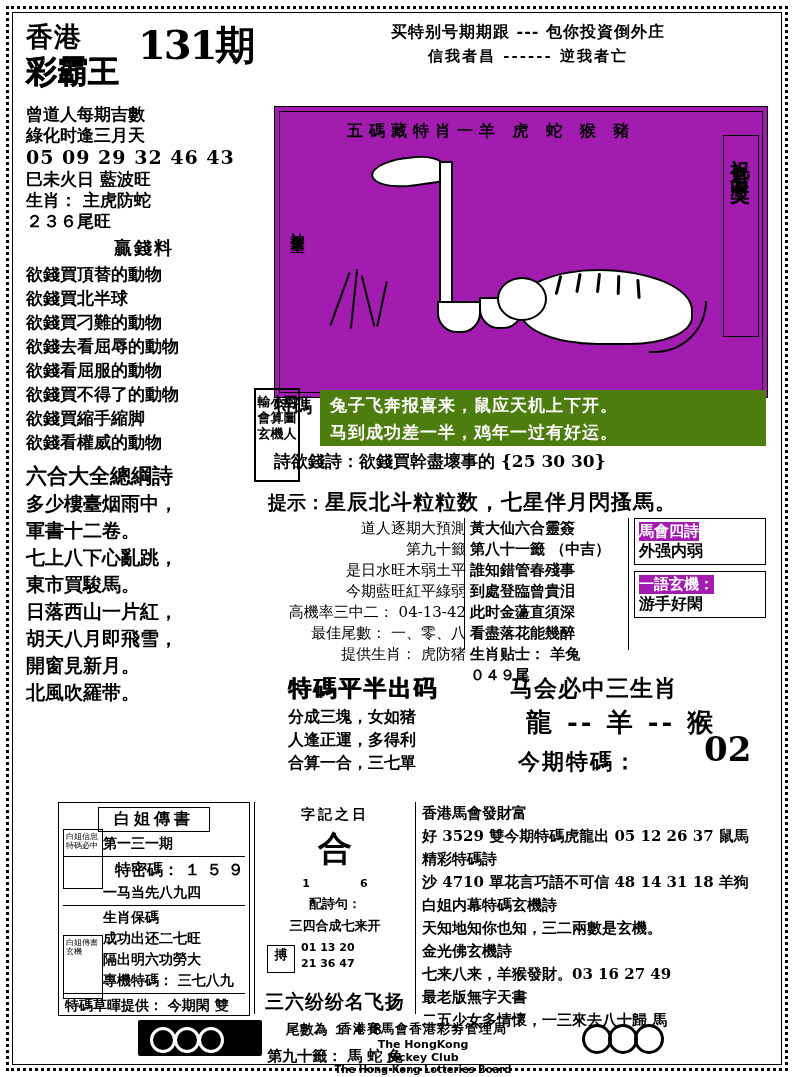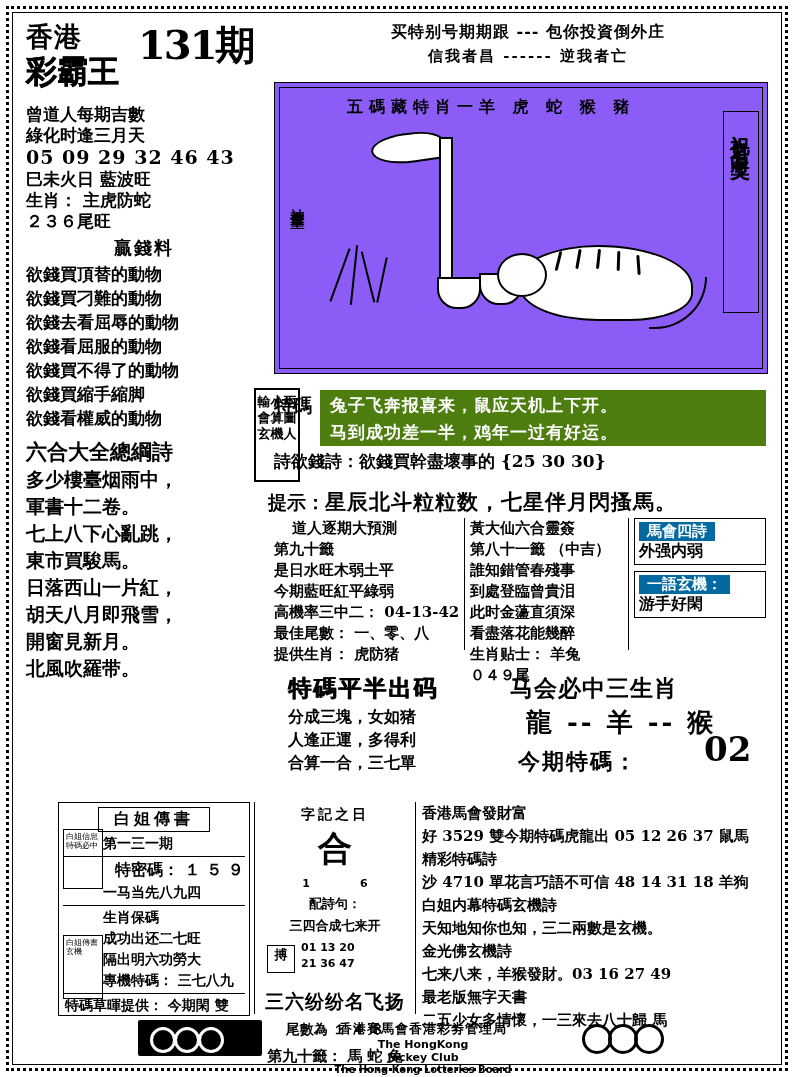--- a/index.html
+++ b/index.html
@@ -23,21 +23,21 @@
   
   .leftcol{position:absolute;left:8px;top:86px;width:236px;font-family:"DejaVu Serif","Liberation Serif",serif;}
   .leftcol .ln{font-size:17px;font-weight:bold;line-height:21px;white-space:nowrap;}
   .leftcol .nums{font-size:19px;font-weight:bold;letter-spacing:1px;line-height:23px;}
   .leftcol .bigsub{font-size:18px;font-weight:bold;text-align:center;margin:4px 0 2px 0;letter-spacing:2px;}
   .leftcol .poem{font-size:17px;line-height:24px;font-weight:bold;white-space:nowrap;}
   .leftcol .hdr2{font-size:21px;font-weight:bold;letter-spacing:0px;margin-top:8px;white-space:nowrap;}
   .leftcol .verse{font-size:19px;line-height:27px;font-weight:bold;white-space:nowrap;}
 
   
-  .picbox{position:absolute;left:256px;top:64px;width:492px;height:290px;border:1px solid #000;background:#8b5cf6;overflow:hidden;}
+  .picbox{position:absolute;left:256px;top:88px;width:492px;height:290px;border:1px solid #000;background:#a21caf;overflow:hidden;}
   .picbox .pb-inner{position:absolute;left:4px;top:4px;right:4px;bottom:4px;border:1px solid #000;}
   .pic-headline{position:absolute;left:72px;top:14px;font-family:"DejaVu Serif",serif;font-size:16px;font-weight:bold;letter-spacing:6px;white-space:nowrap;}
   .pic-rightband{position:absolute;right:8px;top:28px;width:34px;height:200px;border:1px solid #000;}
   .pic-rightband .vtxt{writing-mode:vertical-rl;font-family:"DejaVu Serif",serif;font-size:19px;font-weight:bold;letter-spacing:8px;margin:8px auto 0 auto;text-align:center;display:block;
     -webkit-text-stroke:0.4px #000;}
   .pic-leftband{position:absolute;left:14px;top:110px;width:24px;height:120px;}
   .pic-leftband .vtxt{writing-mode:vertical-rl;font-size:14px;font-weight:bold;letter-spacing:4px;}
   .scene{position:absolute;left:44px;top:44px;width:380px;height:230px;}
 
   
@@ -58,26 +58,26 @@
   .codebanner .cl{font-family:"DejaVu Serif",serif;font-size:17px;font-weight:bold;letter-spacing:1px;margin:4px 0 0 10px;white-space:nowrap;}
   .codepoem{position:absolute;left:0px;top:60px;font-family:"DejaVu Serif",serif;font-size:17px;font-weight:bold;white-space:nowrap;}
 
   
   .tips{position:absolute;left:250px;top:470px;width:500px;font-family:"DejaVu Serif",serif;white-space:nowrap;}
   .tips .lbl{font-size:19px;font-weight:bold;}
   .tips .txt{font-size:21px;font-weight:bold;letter-spacing:1px;}
 
   
   .midgrid{position:absolute;left:256px;top:500px;width:492px;height:150px;}
-  .mg-col1{position:absolute;left:0;top:0;width:192px;font-family:"DejaVu Serif",serif;font-size:15px;font-weight:bold;line-height:21px;white-space:nowrap;}
+  .mg-col1{position:absolute;left:0;top:0;width:192px;font-family:"DejaVu Serif",serif;font-size:15px;font-weight:normal;line-height:21px;white-space:nowrap;text-align:right;}
   .mg-col1 .hdr{margin-left:18px;}
   .mg-col2{position:absolute;left:196px;top:0;width:156px;font-family:"DejaVu Serif",serif;font-size:15px;font-weight:bold;line-height:21px;white-space:nowrap;}
   .mg-col3{position:absolute;left:360px;top:0;width:132px;font-family:"DejaVu Serif",serif;}
   .mg-box{border:1px solid #000;padding:2px 4px;margin-bottom:6px;}
-  .mg-box .b1{font-size:15px;font-weight:bold;background:#0369a1;color:#fff;padding:0 8px;display:inline-block;}
+  .mg-box .b1{font-size:15px;font-weight:bold;background:#a21caf;color:#fff;padding:0 0;display:inline-block;}
   .mg-box .b2{font-size:16px;font-weight:bold;}
   .vline{position:absolute;left:190px;top:0;width:1px;height:132px;background:#000;}
   .vline2{position:absolute;left:354px;top:0;width:1px;height:132px;background:#000;}
 
   
   .lowmid{position:absolute;left:256px;top:655px;width:492px;height:120px;}
   .lm-title{position:absolute;left:14px;top:0px;font-family:"DejaVu Serif",serif;font-size:23px;font-weight:bold;letter-spacing:2px;color:#000;
             text-shadow:1px 0 0 #000;}
   .lm-lines{position:absolute;left:14px;top:32px;font-family:"DejaVu Serif",serif;font-size:16px;font-weight:bold;line-height:23px;white-space:nowrap;}
   .lm-right-title{position:absolute;left:236px;top:0px;font-family:"DejaVu Serif",serif;font-size:23px;font-weight:bold;letter-spacing:1px;}
@@ -139,20 +139,21 @@
 
     <div class="leftcol">
       <div class="ln">曾道人每期吉數</div>
       <div class="ln">綠化时逢三月天</div>
       <div class="nums">05 09 29 32 46 43</div>
       <div class="ln">巳未火日 藍波旺</div>
       <div class="ln">生肖： 主虎防蛇</div>
       <div class="ln">２３６尾旺</div>
       <div class="bigsub">贏錢料</div>
       <div class="poem">欲錢買頂替的動物</div>
+      <div class="poem">欲錢買北半球</div>
       <div class="poem">欲錢買刁難的動物</div>
       <div class="poem">欲錢去看屈辱的動物</div>
       <div class="poem">欲錢看屈服的動物</div>
       <div class="poem">欲錢買不得了的動物</div>
       <div class="poem">欲錢買縮手縮脚</div>
       <div class="poem">欲錢看權威的動物</div>
       <div class="hdr2">六合大全總綱詩</div>
       <div class="verse">多少樓臺烟雨中，</div>
       <div class="verse">軍書十二卷。</div>
       <div class="verse">七上八下心亂跳，</div>

